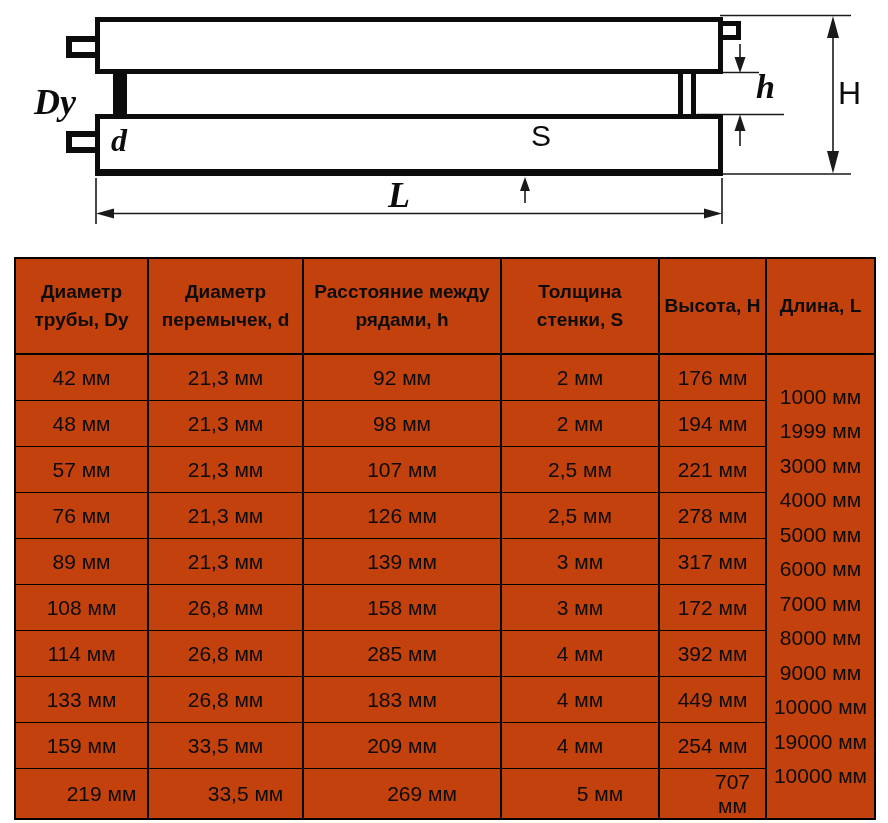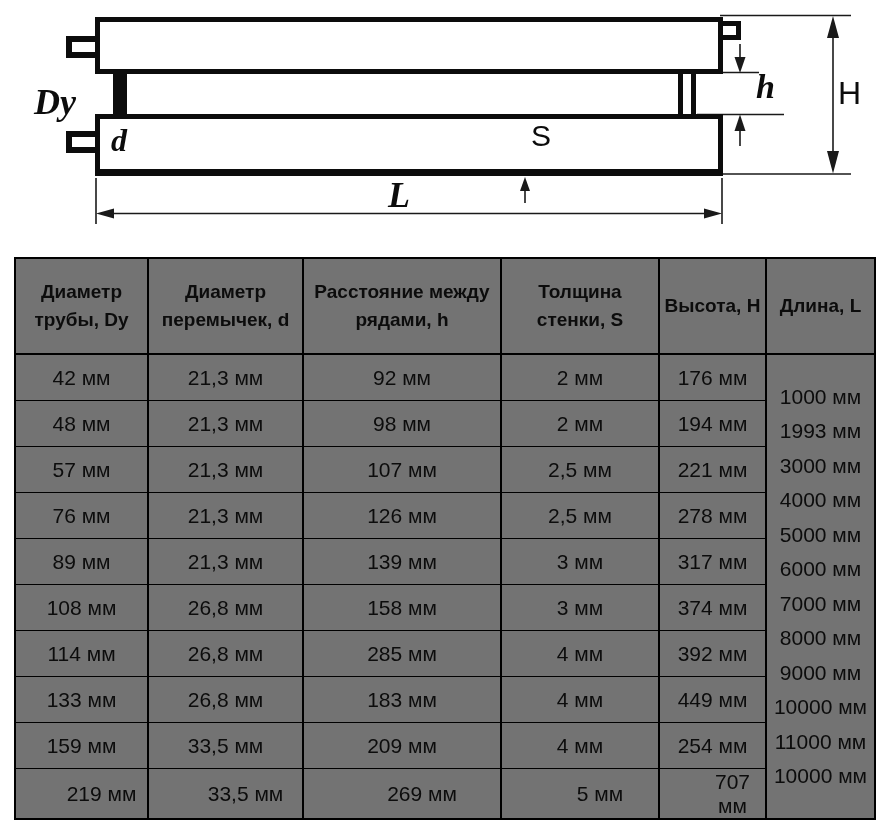--- a/index.html
+++ b/index.html
@@ -73,21 +73,21 @@
   .lbl-H  { left: 838px; top: 77px;  font-size: 32px; }
   .lbl-S  { left: 531px; top: 121px; font-size: 30px; }
   .lbl-L  { left: 388px; top: 177px; font-size: 36px; }
   
   .spec-table {
     position: absolute;
     left: 14px; top: 257px;
     width: 860px;
     border-collapse: collapse;
     table-layout: fixed;
-    background: #737373;
+    background: #c2410c;
     border: 2px solid #000000;
   }
   .spec-table th {
     border: 2px solid #000000;
     font-size: 19px;
     font-weight: bold;
     line-height: 1.5;
     height: 94px;
     text-align: center;
     vertical-align: middle;
@@ -184,30 +184,30 @@
     </thead>
     <tbody>
       <tr>
         <td>42 мм</td>
         <td>21,3 мм</td>
         <td>92 мм</td>
         <td>2 мм</td>
         <td>176 мм</td>
         <td class="len-cell" rowspan="10">
           <div class="len-line">1000 мм</div>
-          <div class="len-line">1993 мм</div>
+          <div class="len-line">1999 мм</div>
           <div class="len-line">3000 мм</div>
           <div class="len-line">4000 мм</div>
           <div class="len-line">5000 мм</div>
           <div class="len-line">6000 мм</div>
           <div class="len-line">7000 мм</div>
           <div class="len-line">8000 мм</div>
           <div class="len-line">9000 мм</div>
           <div class="len-line">10000 мм</div>
-          <div class="len-line">11000 мм</div>
+          <div class="len-line">19000 мм</div>
           <div class="len-line">10000 мм</div>
         </td>
       </tr>
       <tr>
         <td>48 мм</td>
         <td>21,3 мм</td>
         <td>98 мм</td>
         <td>2 мм</td>
         <td>194 мм</td>
       </tr>
@@ -230,21 +230,21 @@
         <td>21,3 мм</td>
         <td>139 мм</td>
         <td>3 мм</td>
         <td>317 мм</td>
       </tr>
       <tr>
         <td>108 мм</td>
         <td>26,8 мм</td>
         <td>158 мм</td>
         <td>3 мм</td>
-        <td>374 мм</td>
+        <td>172 мм</td>
       </tr>
       <tr>
         <td>114 мм</td>
         <td>26,8 мм</td>
         <td>285 мм</td>
         <td>4 мм</td>
         <td>392 мм</td>
       </tr>
       <tr>
         <td>133 мм</td>

